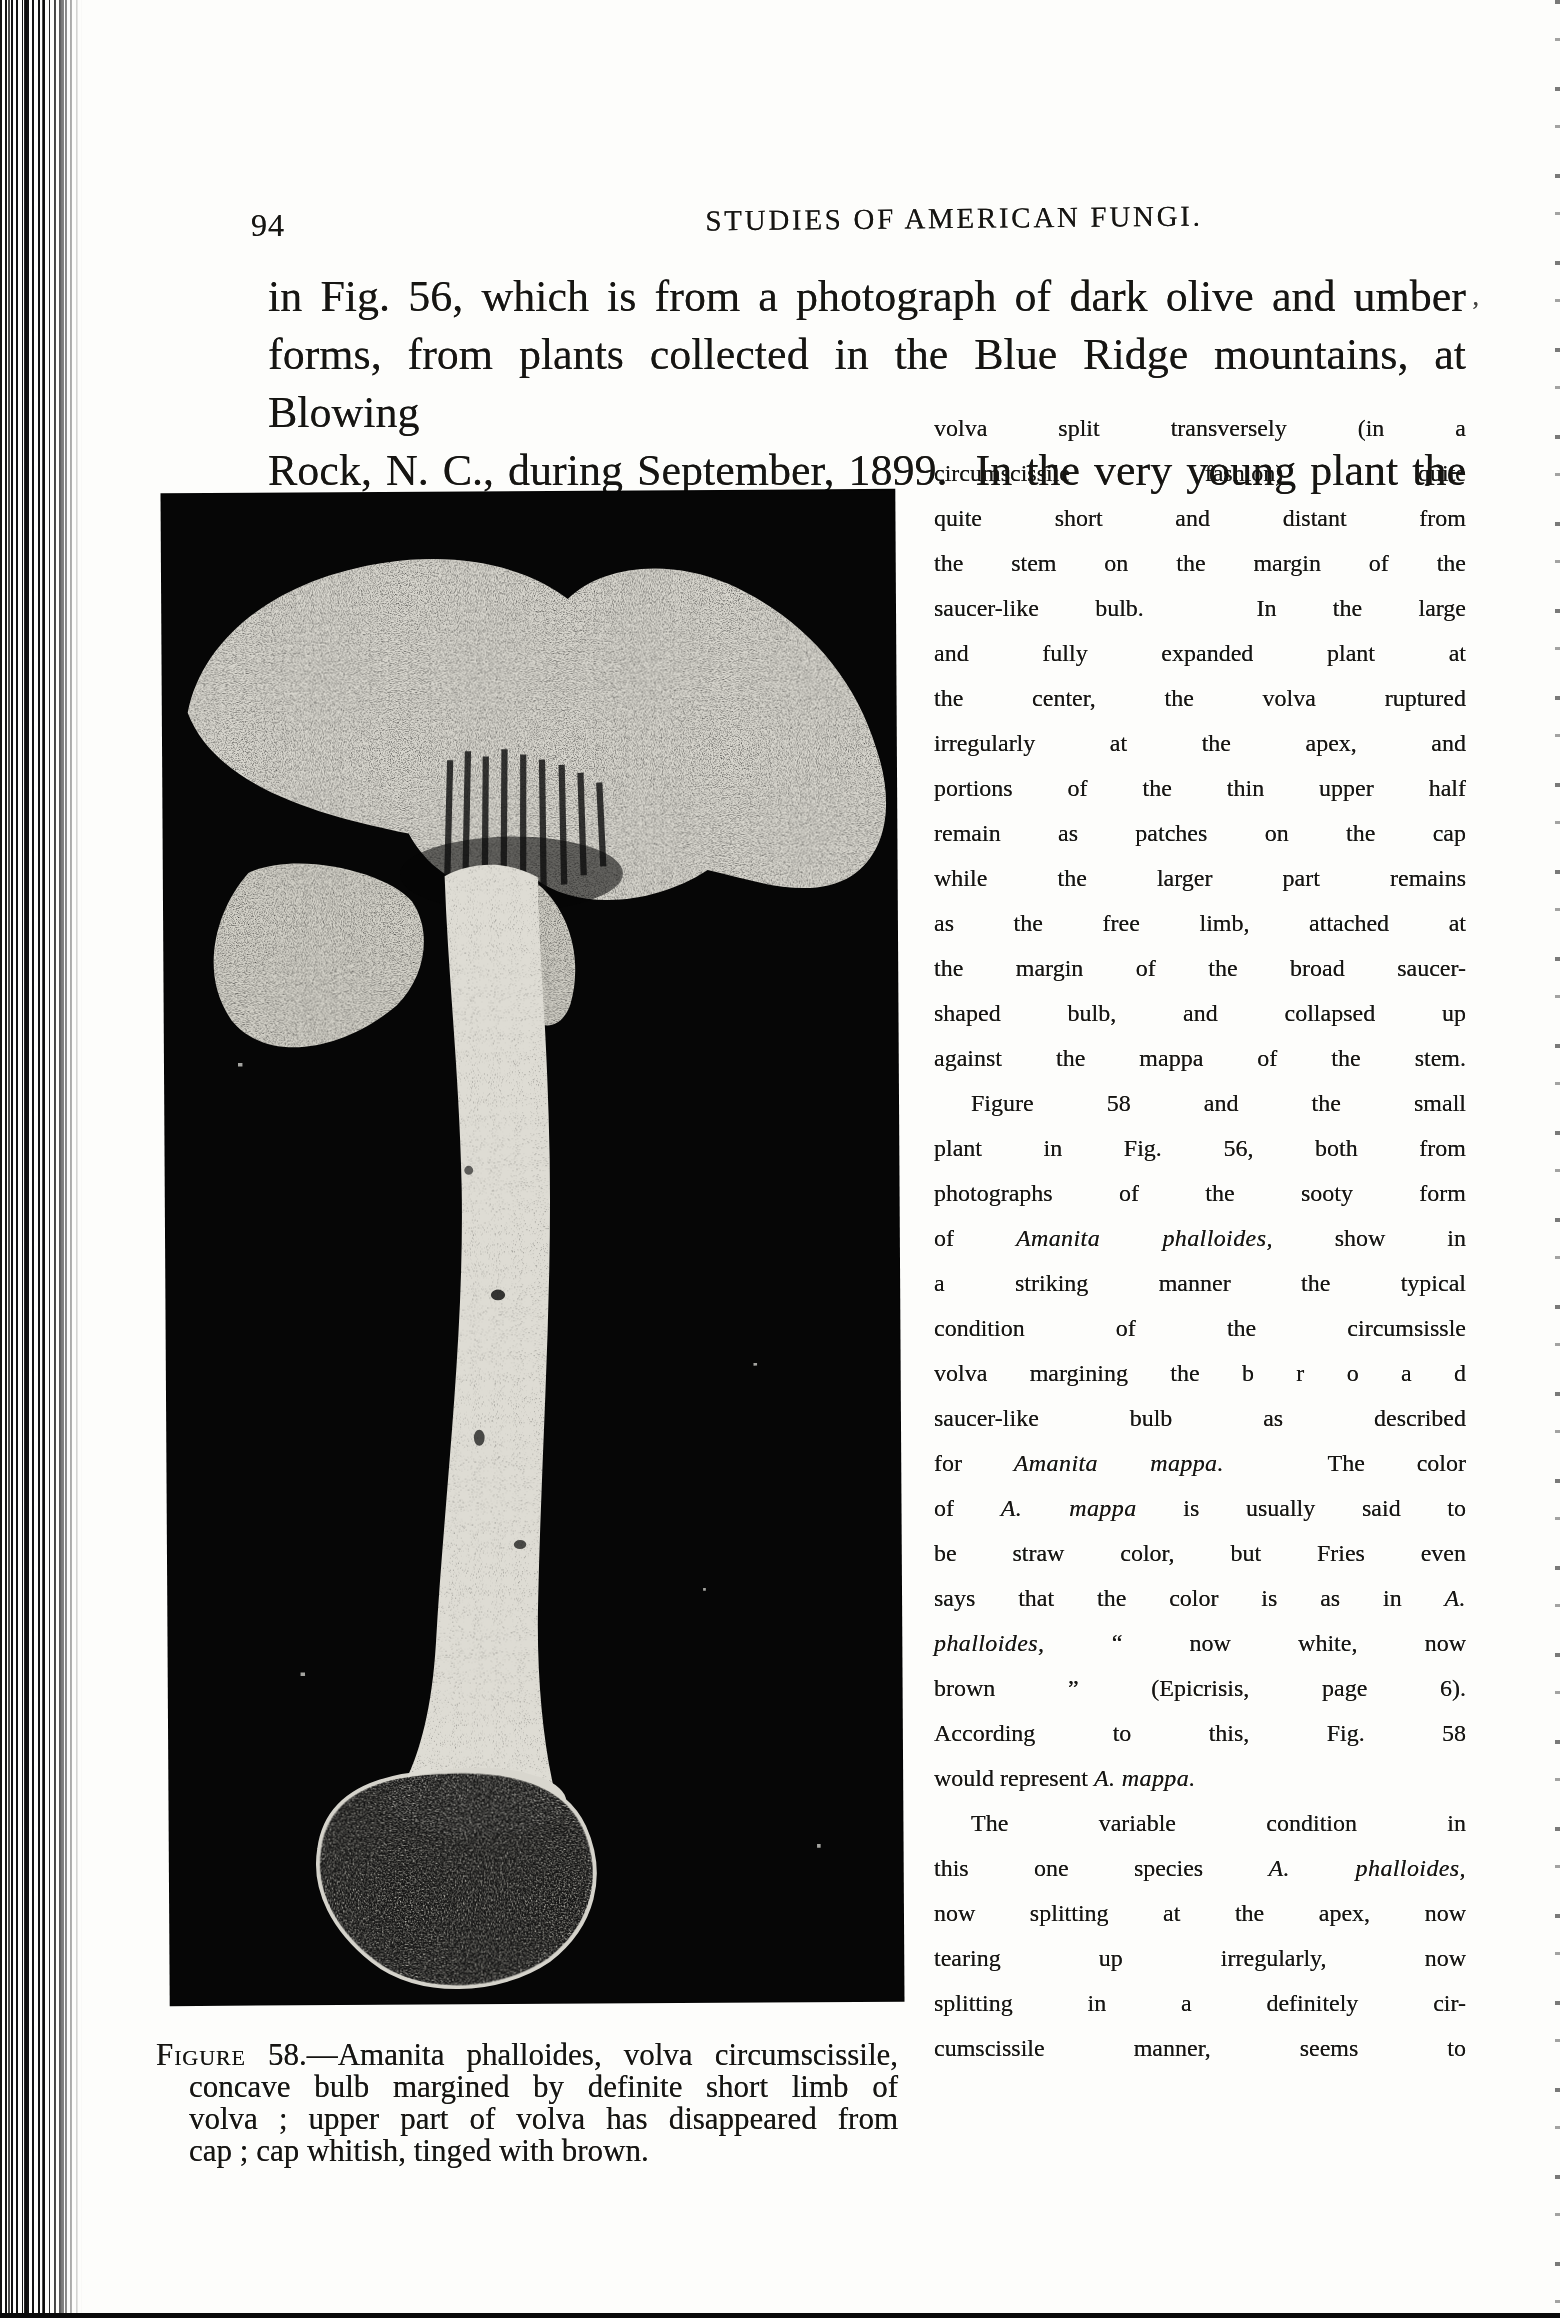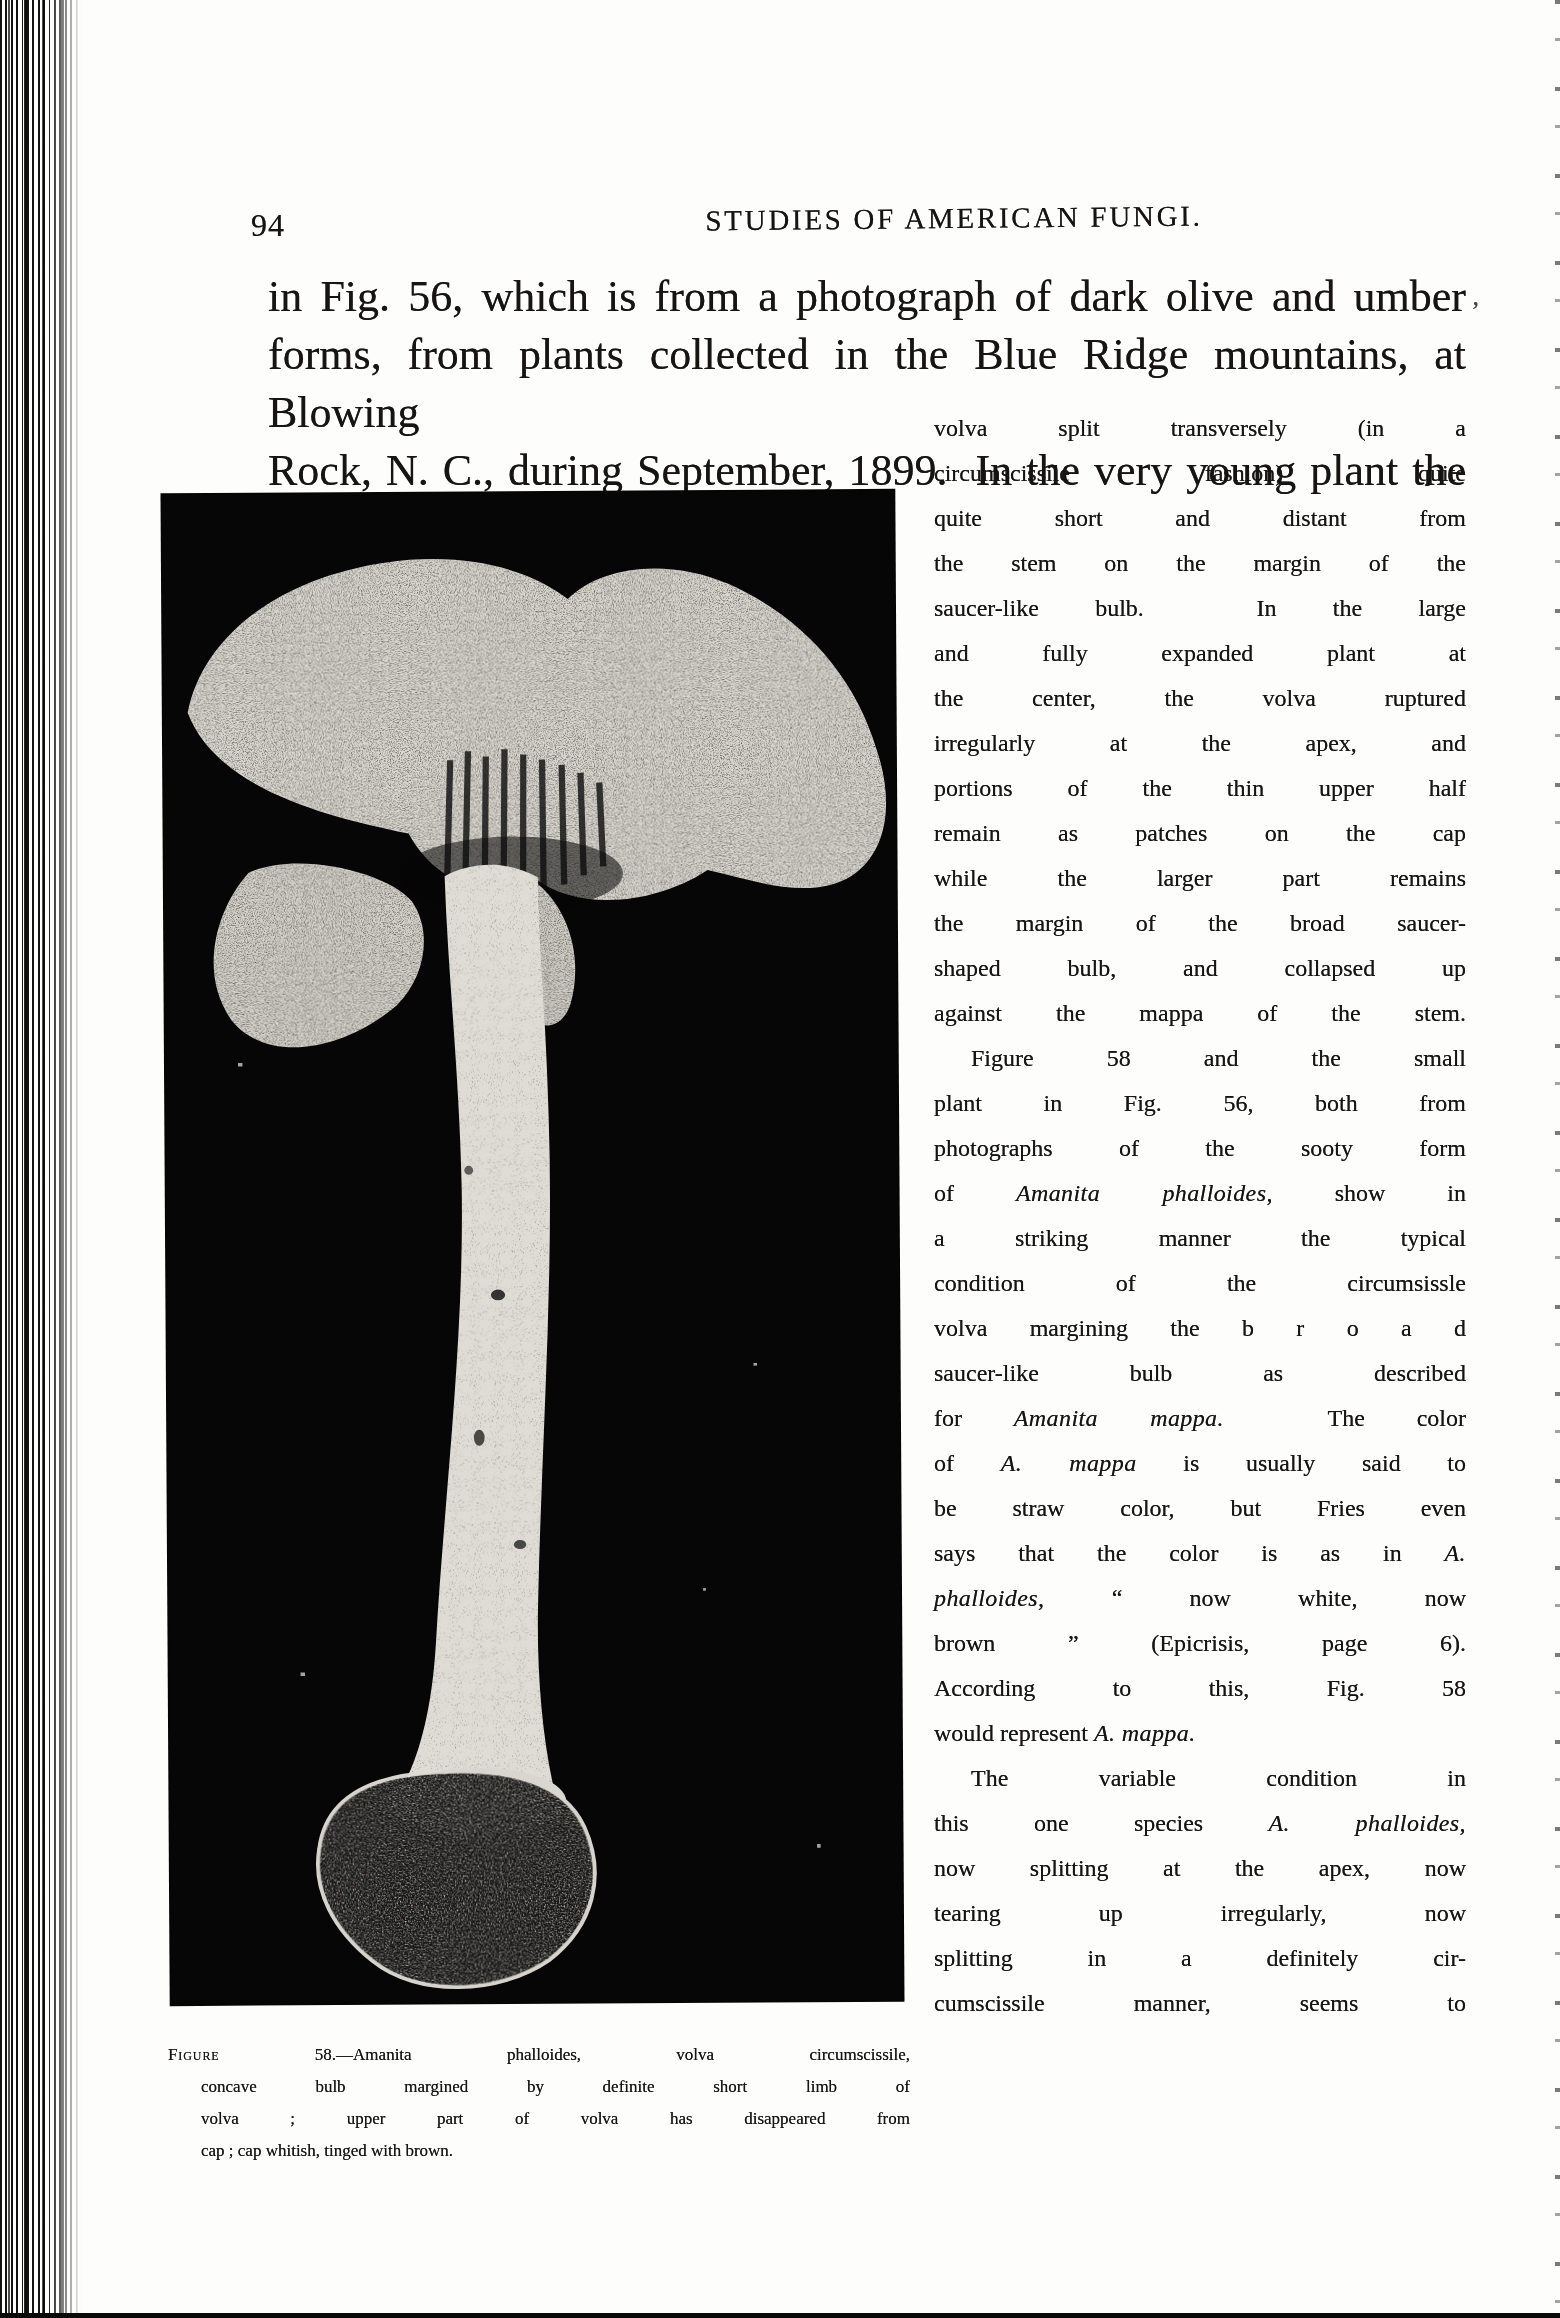--- a/index.html
+++ b/index.html
@@ -46,22 +46,22 @@
   i{letter-spacing:0.4px;}
   .intro{
     left:268px;top:268px;width:1198px;
     font-size:44px;line-height:58px;word-spacing:1.8px;
   }
   .rightcol{
     left:934px;top:406px;width:532px;
     font-size:24px;line-height:45px;
   }
   .caption{
-    left:168px;top:2039px;width:742px;
-    font-size:17px;line-height:32px;
+    left:156px;top:2039px;width:742px;
+    font-size:31px;line-height:32px;
   }
   .caption .tline.indent{text-indent:0;padding-left:33px;}
   
   .intro,.rightcol,.caption,.pagenum,.running-title,.stray-mark{
     text-shadow:0 0 0.6px rgba(10,10,10,.75);
   }
   
   .photo{
     left:166px;top:492px;width:733px;height:1511px;
     transform:rotate(-0.35deg);
@@ -175,20 +175,21 @@
       <div class="tline">circumscissile fashion) quite</div>
       <div class="tline">quite short and distant from</div>
       <div class="tline">the stem on the margin of the</div>
       <div class="tline">saucer-like bulb. &nbsp;In the large</div>
       <div class="tline">and fully expanded plant at</div>
       <div class="tline">the center, the volva ruptured</div>
       <div class="tline">irregularly at the apex, and</div>
       <div class="tline">portions of the thin upper half</div>
       <div class="tline">remain as patches on the cap</div>
       <div class="tline">while the larger part remains</div>
+      <div class="tline">as the free limb, attached at</div>
       <div class="tline">the margin of the broad saucer-</div>
       <div class="tline">shaped bulb, and collapsed up</div>
       <div class="tline">against the mappa of the stem.</div>
       <div class="tline indent">Figure 58 and the small</div>
       <div class="tline">plant in Fig. 56, both from</div>
       <div class="tline">photographs of the sooty form</div>
       <div class="tline">of <i>Amanita phalloides,</i> show in</div>
       <div class="tline">a striking manner the typical</div>
       <div class="tline">condition of the circumsissle</div>
       <div class="tline">volva margining the b r o a d</div>

